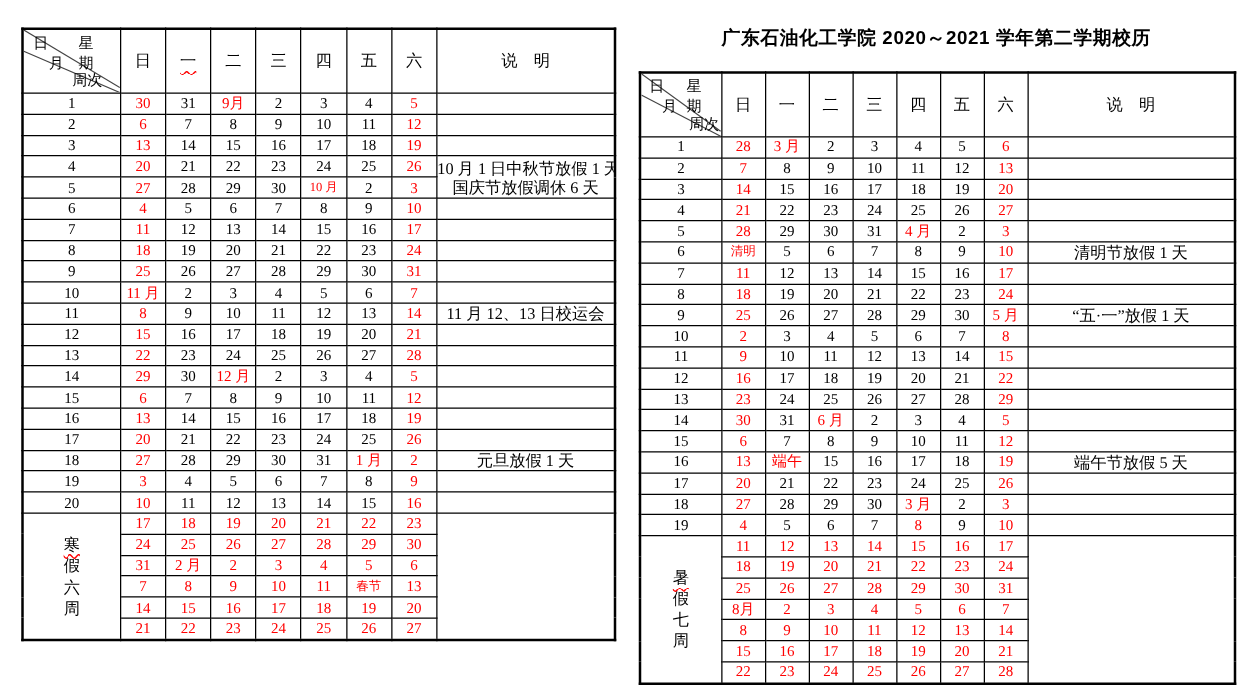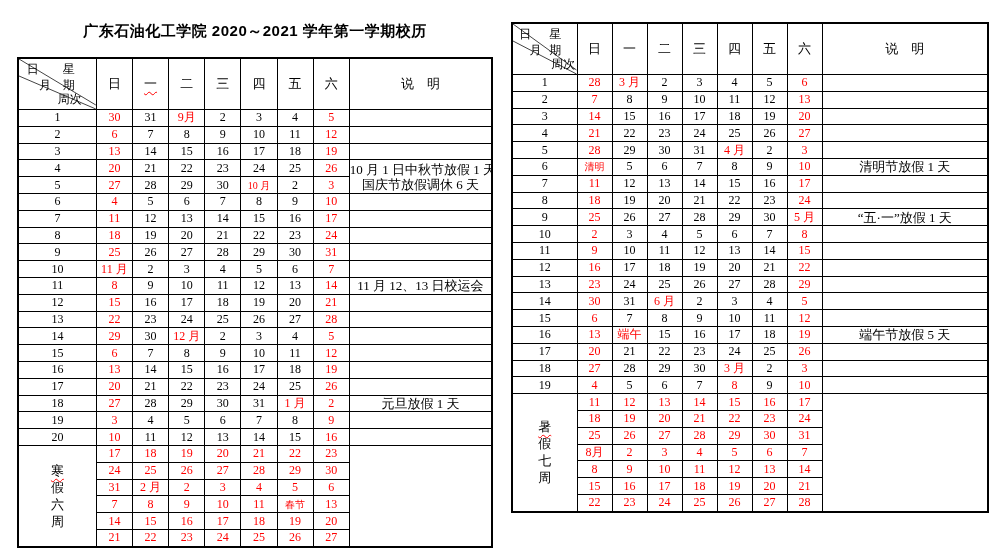--- a/index.html
+++ b/index.html
@@ -39,21 +39,20 @@
     text-decoration-color:#ff0000;text-decoration-thickness:1px;
     text-underline-offset:3px;
   }
   .vac-label{font-size:13px;}
   .vac-label .ch{display:block;line-height:17px;}
 </style>
 </head>
 <body>
 
 <section class="cal" id="cal-0">
-  <h1 class="title">广东石油化工学院 2020～2021 学年第一学期校历</h1>
   <div>
       <table class="grid">
         <colgroup>
           <col style="width: 78px;">
           <col style="width: 36px;">
           <col style="width: 36px;">
           <col style="width: 36px;">
           <col style="width: 36px;">
           <col style="width: 36px;">
           <col style="width: 36px;">
@@ -370,20 +369,21 @@
             <td class="red">25</td>
             <td class="red">26</td>
             <td class="red">27</td>
           </tr>
         </tbody>
       </table>
     </div>
 </section>
 
 <section class="cal" id="cal-1">
+  <h1 class="title">广东石油化工学院 2020～2021 学年第二学期校历</h1>
   <div>
       <table class="grid">
         <colgroup>
           <col style="width: 65px;">
           <col style="width: 35px;">
           <col style="width: 35px;">
           <col style="width: 35px;">
           <col style="width: 35px;">
           <col style="width: 35px;">
           <col style="width: 35px;">

